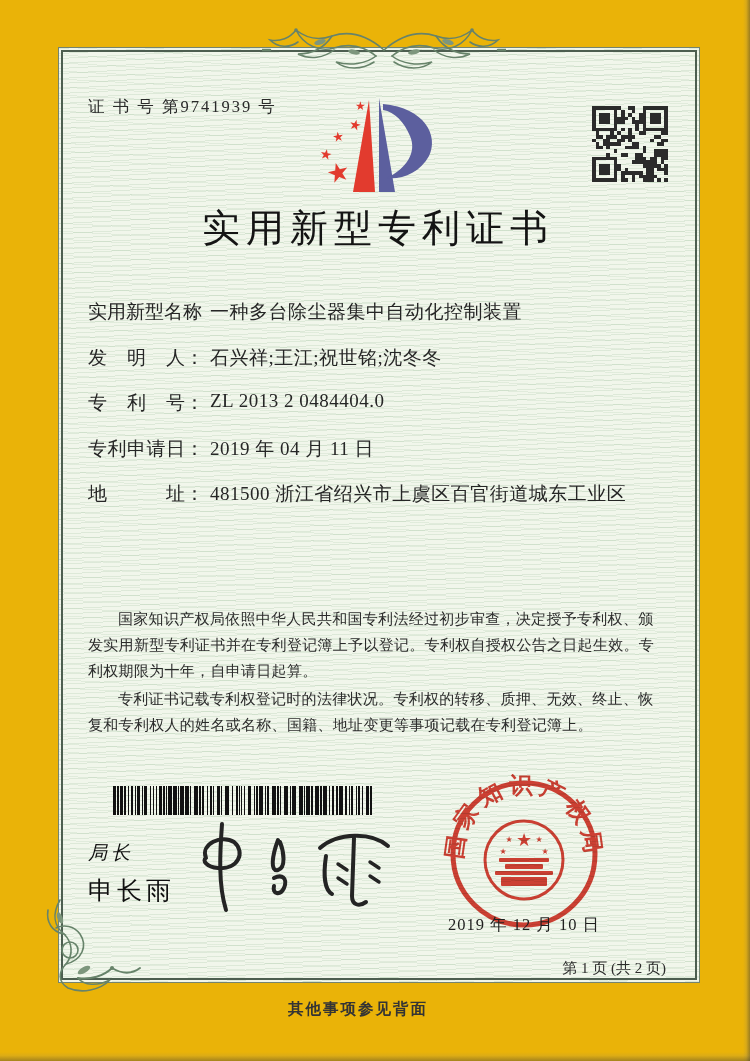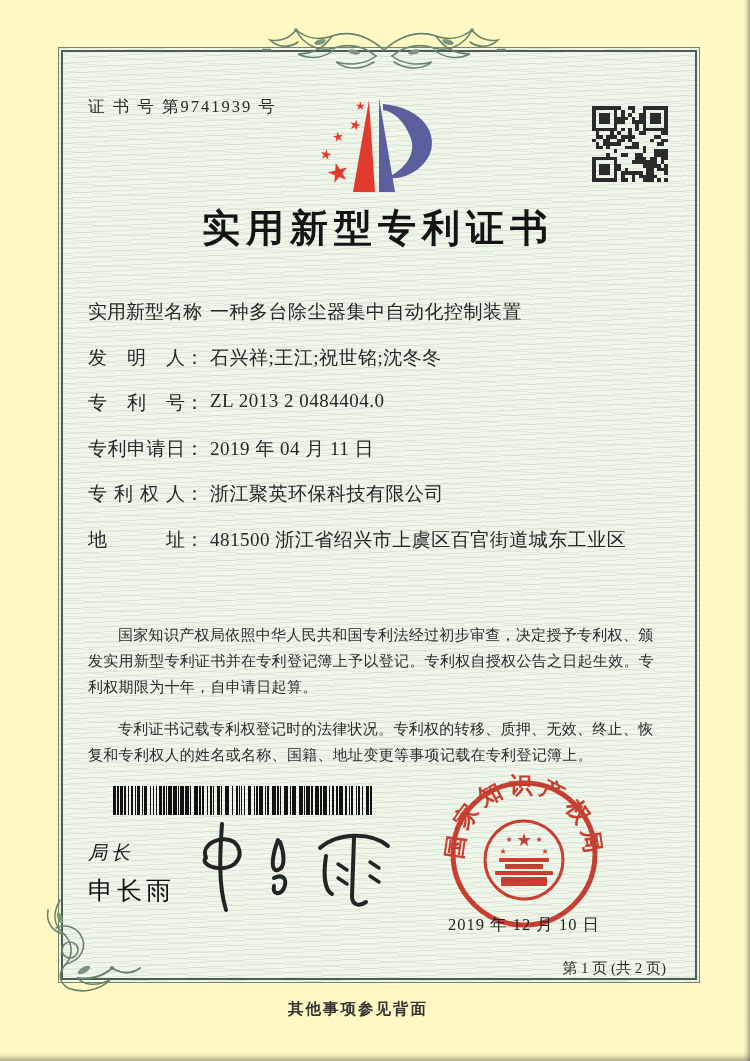--- a/index.html
+++ b/index.html
@@ -1,17 +1,17 @@
 <!DOCTYPE html>
 <html><head>
 <meta charset="utf-8">
 <style>
   html,body{margin:0;padding:0;background:#ffffff;}
   .sheet{
-    position:relative;width:750px;height:1061px;background:#fef9c3;overflow:hidden;
+    position:relative;width:750px;height:1061px;background:#eab308;overflow:hidden;
     font-family:"Liberation Serif","DejaVu Serif",serif;color:#222;
   }
   
   .edge-right{position:absolute;right:0;top:0;bottom:0;width:7px;
     background:linear-gradient(to left,rgba(60,60,60,.45),rgba(120,120,120,.15) 55%,transparent);}
   .edge-bottom{position:absolute;left:0;right:0;bottom:0;height:9px;
     background:linear-gradient(to top,rgba(60,60,60,.4),rgba(120,120,120,.12) 60%,transparent);}
   
   .frame-bg{position:absolute;left:59px;top:48px;width:640px;height:934px;
     background:
@@ -20,32 +20,32 @@
       #f1f6eb;}
   
   .frame{position:absolute;left:58px;top:47px;width:640px;height:934px;border:1px solid #74846f;}
   .frame-inner{position:absolute;inset:2px;border:2px solid #4d5e50;}
   .ornament{position:absolute;pointer-events:none;}
 
   .cert-no{position:absolute;left:88px;top:96px;font-size:16.5px;letter-spacing:2px;color:#2a2a2a;}
   .logo{position:absolute;left:303px;top:96px;width:144px;height:104px;}
   .qr{position:absolute;left:592px;top:104px;width:76px;height:80px;}
   .title{position:absolute;left:58px;top:203px;width:640px;text-align:center;
-    font-size:38px;font-weight:bold;letter-spacing:6px;color:#141414;}
+    font-size:38px;font-weight:normal;letter-spacing:6px;color:#141414;}
 
   .fields{position:absolute;left:88px;top:299px;width:590px;font-size:19px;color:#262626;}
   .frow{position:relative;height:23px;margin-bottom:22.5px;white-space:nowrap;}
   .flabel{display:inline-block;width:97px;text-align:justify;text-align-last:justify;vertical-align:top;}
   .fcolon{display:inline-block;vertical-align:top;}
   .fvalue{margin-left:6px;letter-spacing:.5px;}
   .grant-no{position:absolute;left:367px;top:0;white-space:nowrap;}
 
   .paras{position:absolute;left:88px;top:606px;width:578px;font-size:15px;
     line-height:26px;color:#2b2b2b;letter-spacing:.3px;}
-  .paras p{margin:16px 0 2px 0;text-indent:2em;}
+  .paras p{margin:0 0 2px 0;text-indent:2em;}
 
   .barcode{position:absolute;left:113px;top:786px;width:262px;height:29px;}
 
   .signer-title{position:absolute;left:88px;top:840px;font-size:19px;letter-spacing:4px;color:#101010;font-style:italic;}
   .signer-name{position:absolute;left:88px;top:874px;font-size:25px;letter-spacing:4px;color:#101010;}
   .signature{position:absolute;left:192px;top:812px;width:212px;height:106px;}
 
   .seal{position:absolute;left:443px;top:774px;width:162px;height:162px;mix-blend-mode:multiply;opacity:.95;}
   .seal-date{position:absolute;left:443px;top:914px;width:162px;text-align:center;
     font-size:16.5px;letter-spacing:1px;color:#1f1f1f;}
@@ -355,23 +355,20 @@
     <div class="frow">
       <span class="flabel">发明人</span><span class="fcolon">：</span><span class="fvalue">石兴祥;王江;祝世铭;沈冬冬</span>
     </div>
     <div class="frow">
       <span class="flabel">专利号</span><span class="fcolon">：</span><span class="fvalue">ZL 2013 2 0484404.0</span>
     </div>
     <div class="frow">
       <span class="flabel">专利申请日</span><span class="fcolon">：</span><span class="fvalue">2019 年 04 月 11 日</span>
     </div>
     <div class="frow">
-      <span class="flabel">专利权人</span><span class="fcolon">：</span><span class="fvalue">浙江聚英环保科技有限公司</span>
-    </div>
-    <div class="frow">
       <span class="flabel">地址</span><span class="fcolon">：</span><span class="fvalue">481500 浙江省绍兴市上虞区百官街道城东工业区</span>
     </div>
   </div>
 
   <div class="paras">
     <p>国家知识产权局依照中华人民共和国专利法经过初步审查，决定授予专利权、颁发实用新型专利证书并在专利登记簿上予以登记。专利权自授权公告之日起生效。专利权期限为十年，自申请日起算。</p>
     <p>专利证书记载专利权登记时的法律状况。专利权的转移、质押、无效、终止、恢复和专利权人的姓名或名称、国籍、地址变更等事项记载在专利登记簿上。</p>
   </div>
 
   <svg class="barcode" id="barcode" viewBox="0 0 262 29" preserveAspectRatio="none" fill="#111">

